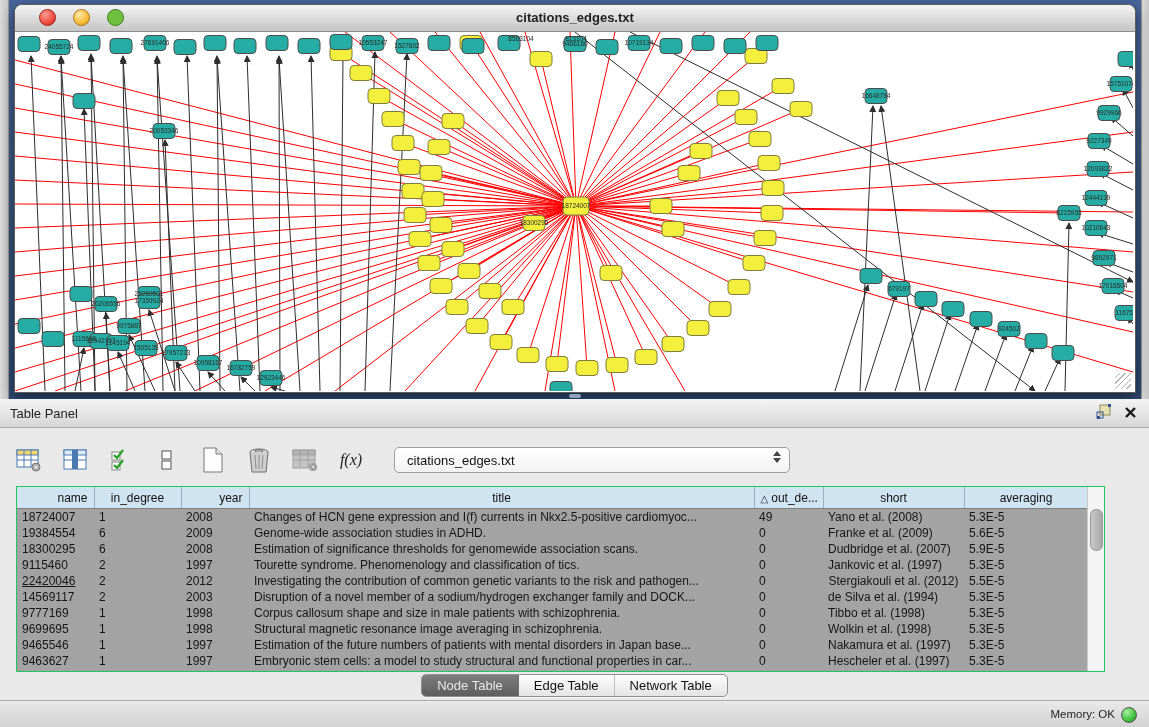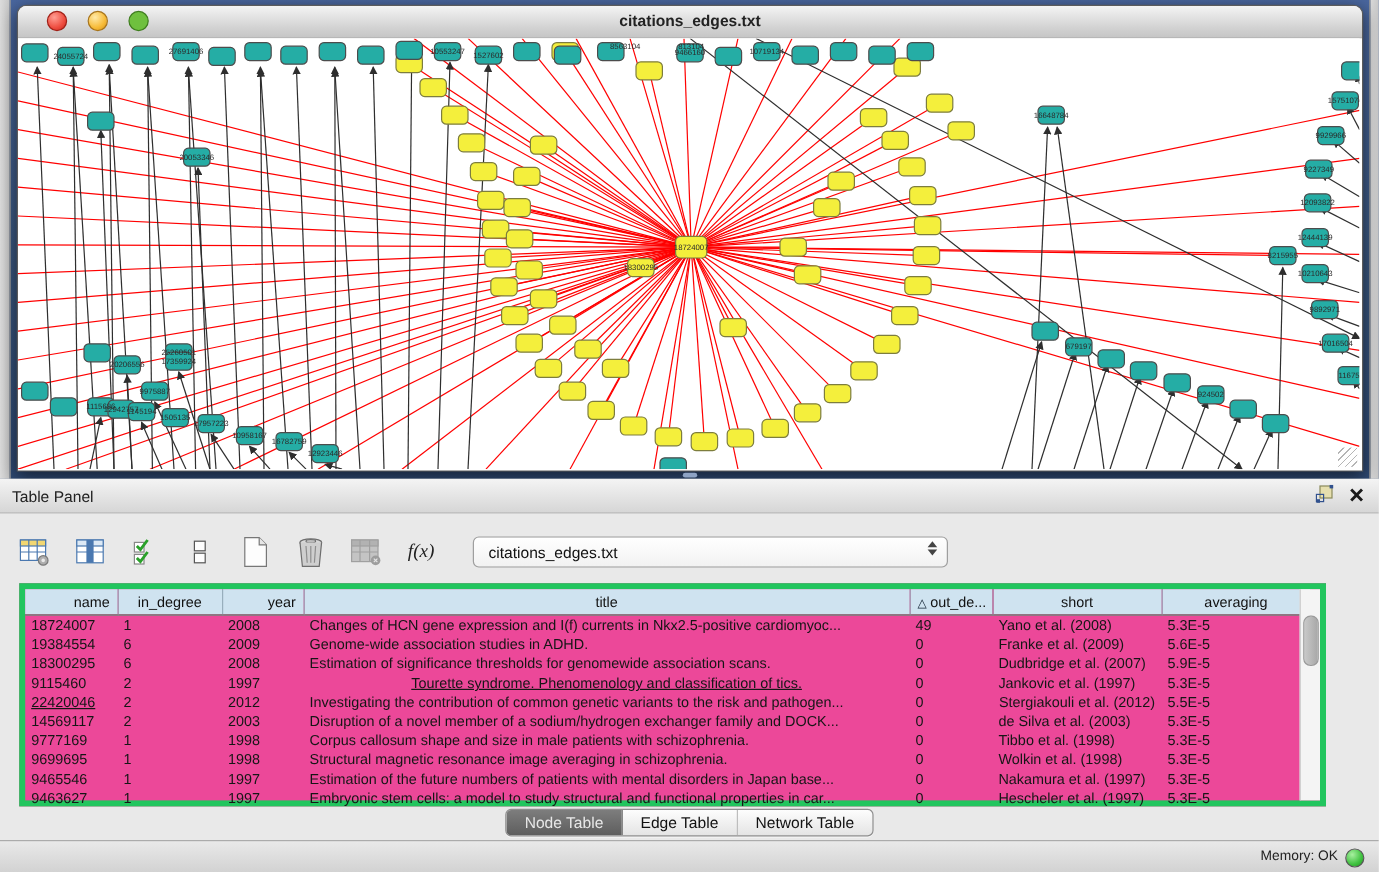--- a/index.html
+++ b/index.html
@@ -49,21 +49,21 @@
   .fx{font-family:"Liberation Serif",serif;font-style:italic;font-size:16px;color:#222;}
   .combo{margin-left:12px;width:394px;height:24px;border:1px solid #9f9f9f;border-radius:5px;
     background:linear-gradient(180deg,#ffffff,#f2f2f2);display:flex;align-items:center;position:relative;
     box-shadow:inset 0 1px 1px rgba(255,255,255,.8);}
   .combo .val{margin-left:12px;font-size:13px;color:#111;}
   .combo .arrows{position:absolute;right:8px;top:3px;display:flex;flex-direction:column;gap:2px;align-items:center;}
   .combo .arrows i{display:block;width:0;height:0;border-left:4px solid transparent;border-right:4px solid transparent;}
   .combo .arrows i.up{border-bottom:5px solid #444;}
   .combo .arrows i.dn{border-top:5px solid #444;}
   
-  .tablewrap{position:absolute;left:16px;top:58px;width:1089px;height:186px;border:5px solid #22c55e;background:#ec4899;box-sizing:border-box;}
+  .tablewrap{position:absolute;left:16px;top:58px;width:1089px;height:186px;border:1px solid #22c55e;background:#a3a3a3;box-sizing:border-box;}
   table.grid{border-collapse:collapse;table-layout:fixed;width:1071px;font-size:12px;color:#161616;}
   table.grid th{height:21px;background:#cfe3f0;border-right:1px solid #98aebc;border-bottom:1px solid #7e7e7e;
     font-weight:normal;font-size:12px;color:#111;padding:0 6px;overflow:hidden;white-space:nowrap;}
   table.grid td{height:16px;padding:0 5px;overflow:hidden;white-space:nowrap;border:none;}
   th.h-name,th.h-year{text-align:right;}
   th.h-out{text-align:left;}
   .sort-tri{font-size:10px;margin-right:3px;color:#123;}
   .vscroll{position:absolute;right:0;top:0;bottom:0;width:16px;background:#f4f4f4;border-left:1px solid #c9c9c9;}
   .vthumb{position:absolute;left:2px;top:22px;width:11px;height:40px;border-radius:6px;
     background:linear-gradient(90deg,#c9c9c9,#a8a8a8);border:1px solid #9a9a9a;}
@@ -552,41 +552,41 @@
             <td style="text-align: left;">2008</td>
             <td style="text-align: left;">Estimation of significance thresholds for genomewide association scans.</td>
             <td style="text-align: left;">0</td>
             <td style="text-align: left;">Dudbridge et al. (2007)</td>
             <td style="text-align: left;">5.9E-5</td>
           </tr>
           <tr>
             <td style="text-align: left;">9115460</td>
             <td style="text-align: left;">2</td>
             <td style="text-align: left;">1997</td>
-            <td style="text-align: center; text-decoration: underline;">Tourette syndrome. Phenomenology and classification of tics.</td>
+            <td style="text-align: left;">Tourette syndrome. Phenomenology and classification of tics.</td>
             <td style="text-align: left;">0</td>
             <td style="text-align: left;">Jankovic et al. (1997)</td>
             <td style="text-align: left;">5.3E-5</td>
           </tr>
           <tr>
             <td style="text-align: left; text-decoration: underline;">22420046</td>
             <td style="text-align: left;">2</td>
             <td style="text-align: left;">2012</td>
             <td style="text-align: left;">Investigating the contribution of common genetic variants to the risk and pathogen...</td>
             <td style="text-align: left;">0</td>
             <td style="text-align: center;">Stergiakouli et al. (2012)</td>
             <td style="text-align: left;">5.5E-5</td>
           </tr>
           <tr>
             <td style="text-align: left;">14569117</td>
             <td style="text-align: left;">2</td>
             <td style="text-align: left;">2003</td>
             <td style="text-align: left;">Disruption of a novel member of a sodium/hydrogen exchanger family and DOCK...</td>
             <td style="text-align: left;">0</td>
-            <td style="text-align: left;">de Silva et al. (2003)</td>
+            <td style="text-align: left;">de Silva et al. (1994)</td>
             <td style="text-align: left;">5.3E-5</td>
           </tr>
           <tr>
             <td style="text-align: left;">9777169</td>
             <td style="text-align: left;">1</td>
             <td style="text-align: left;">1998</td>
             <td style="text-align: left;">Corpus callosum shape and size in male patients with schizophrenia.</td>
             <td style="text-align: left;">0</td>
             <td style="text-align: left;">Tibbo et al. (1998)</td>
             <td style="text-align: left;">5.3E-5</td>

